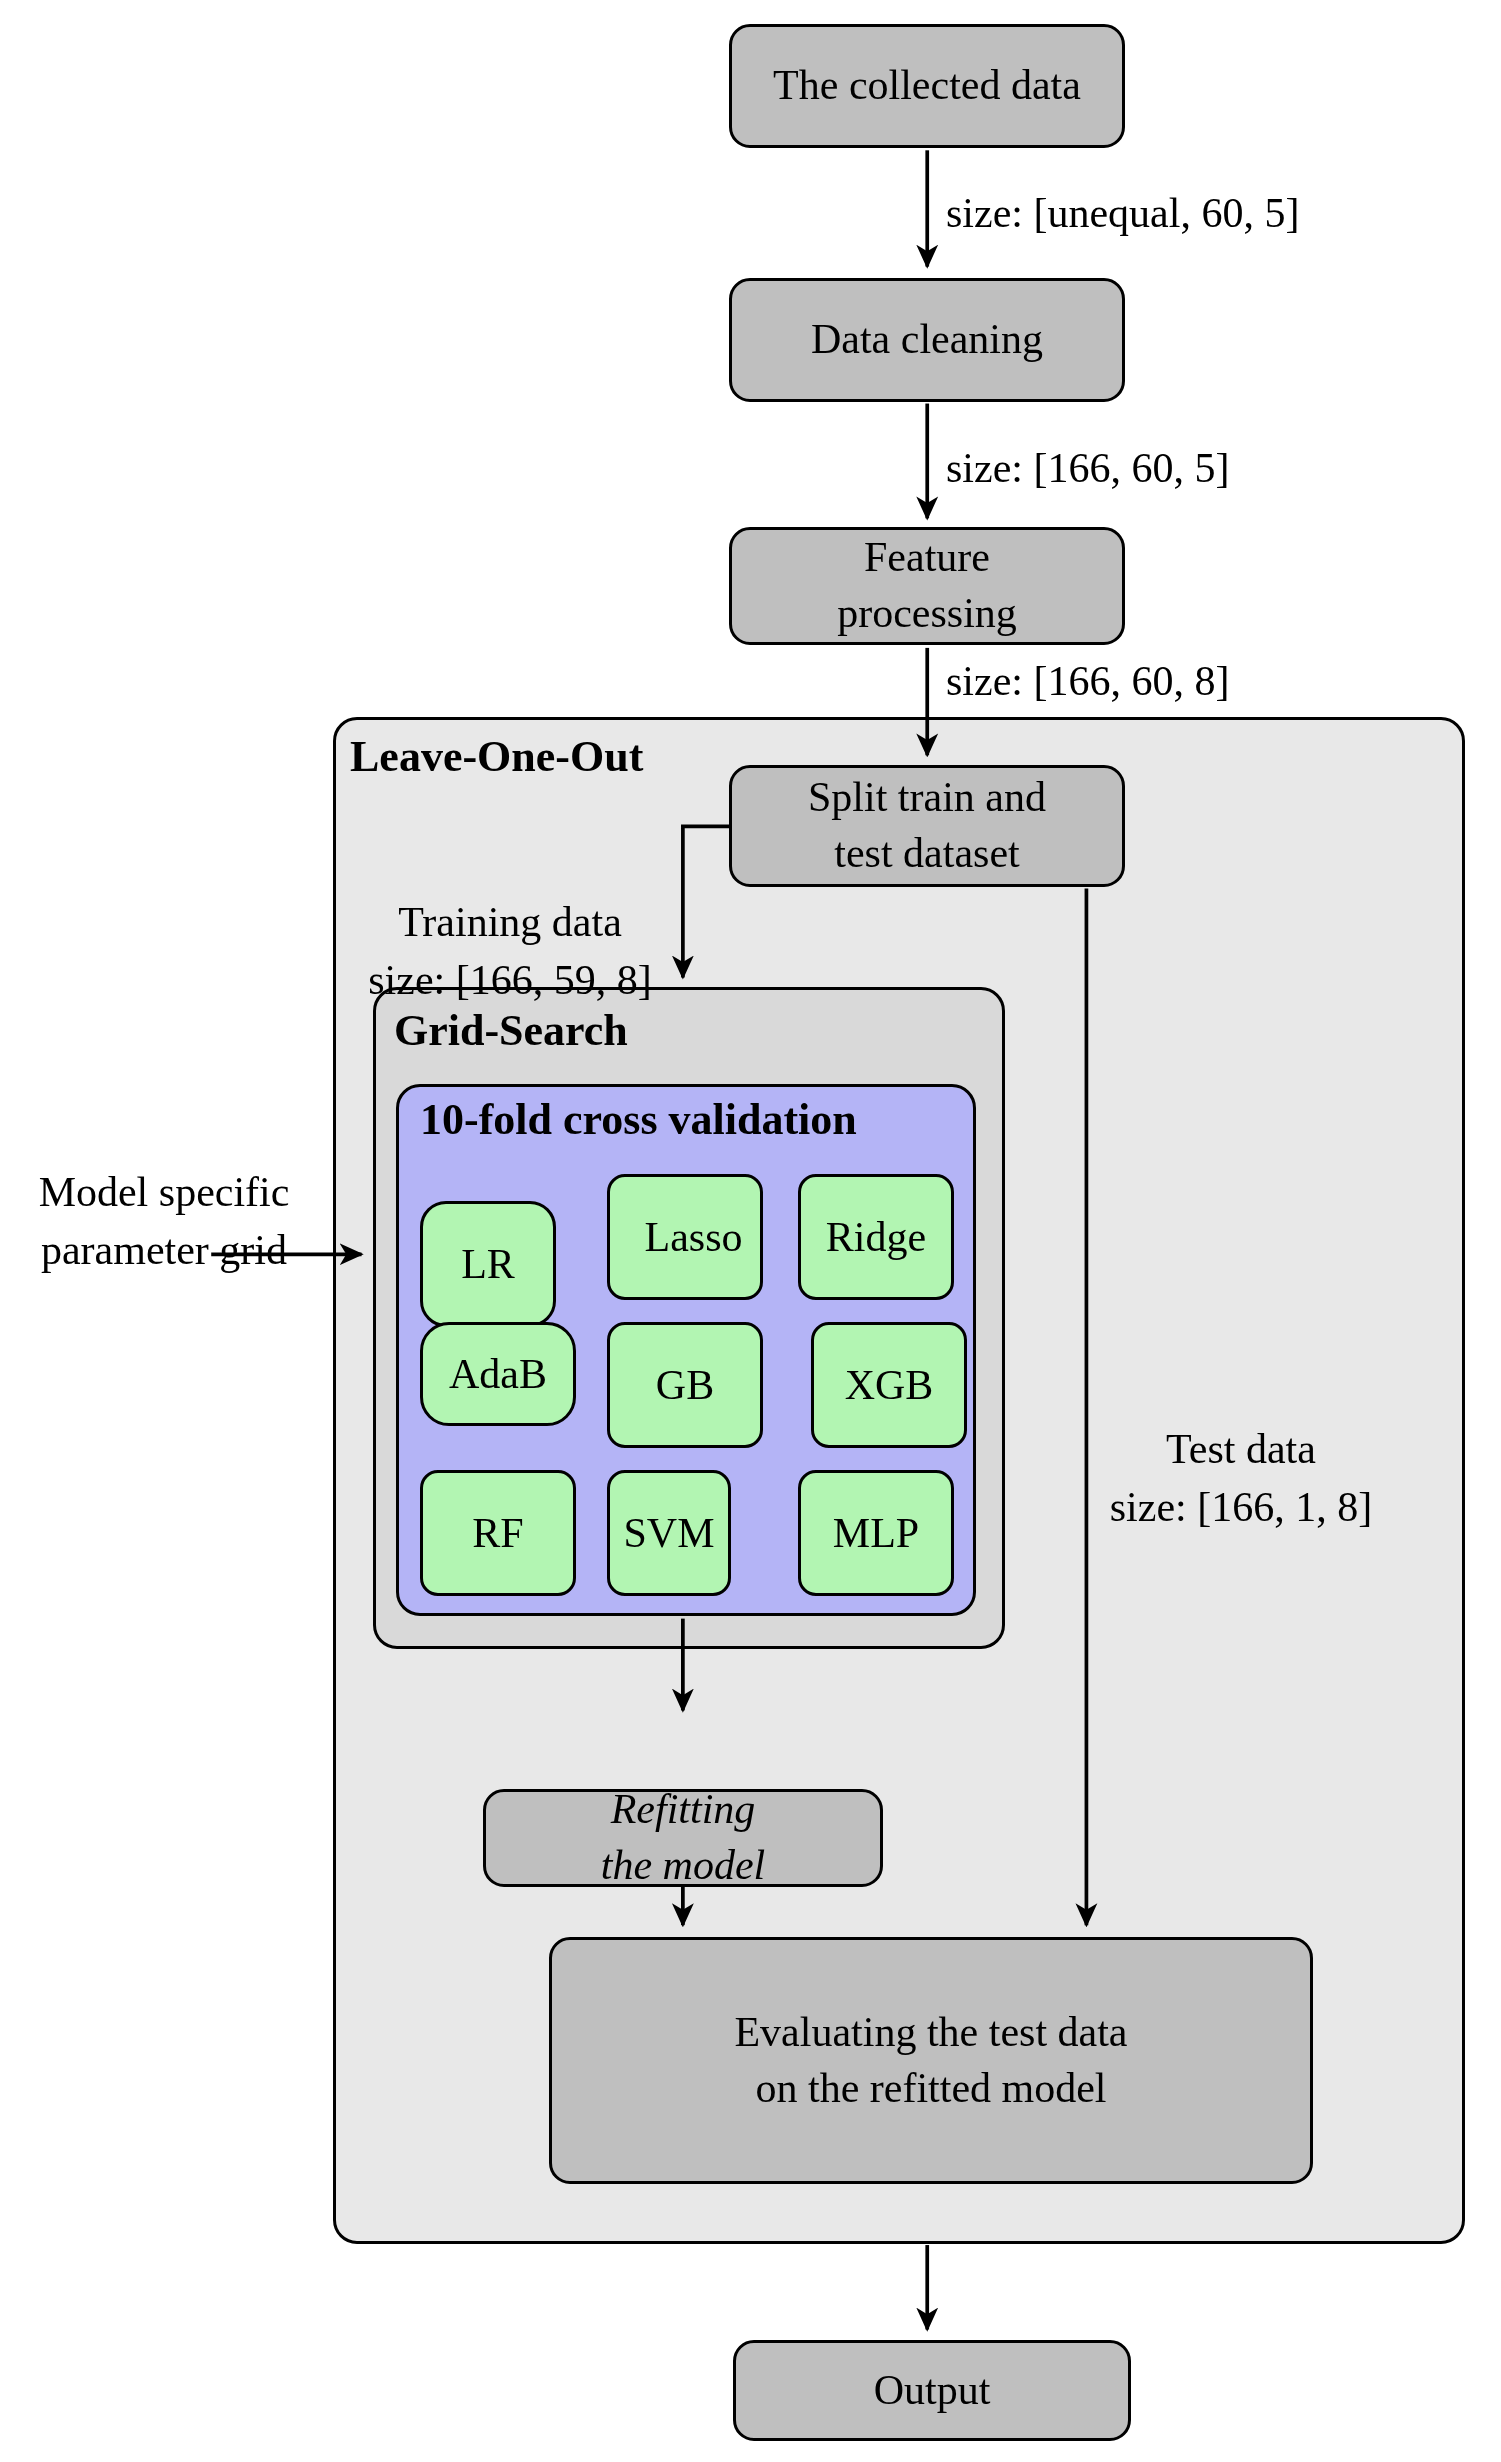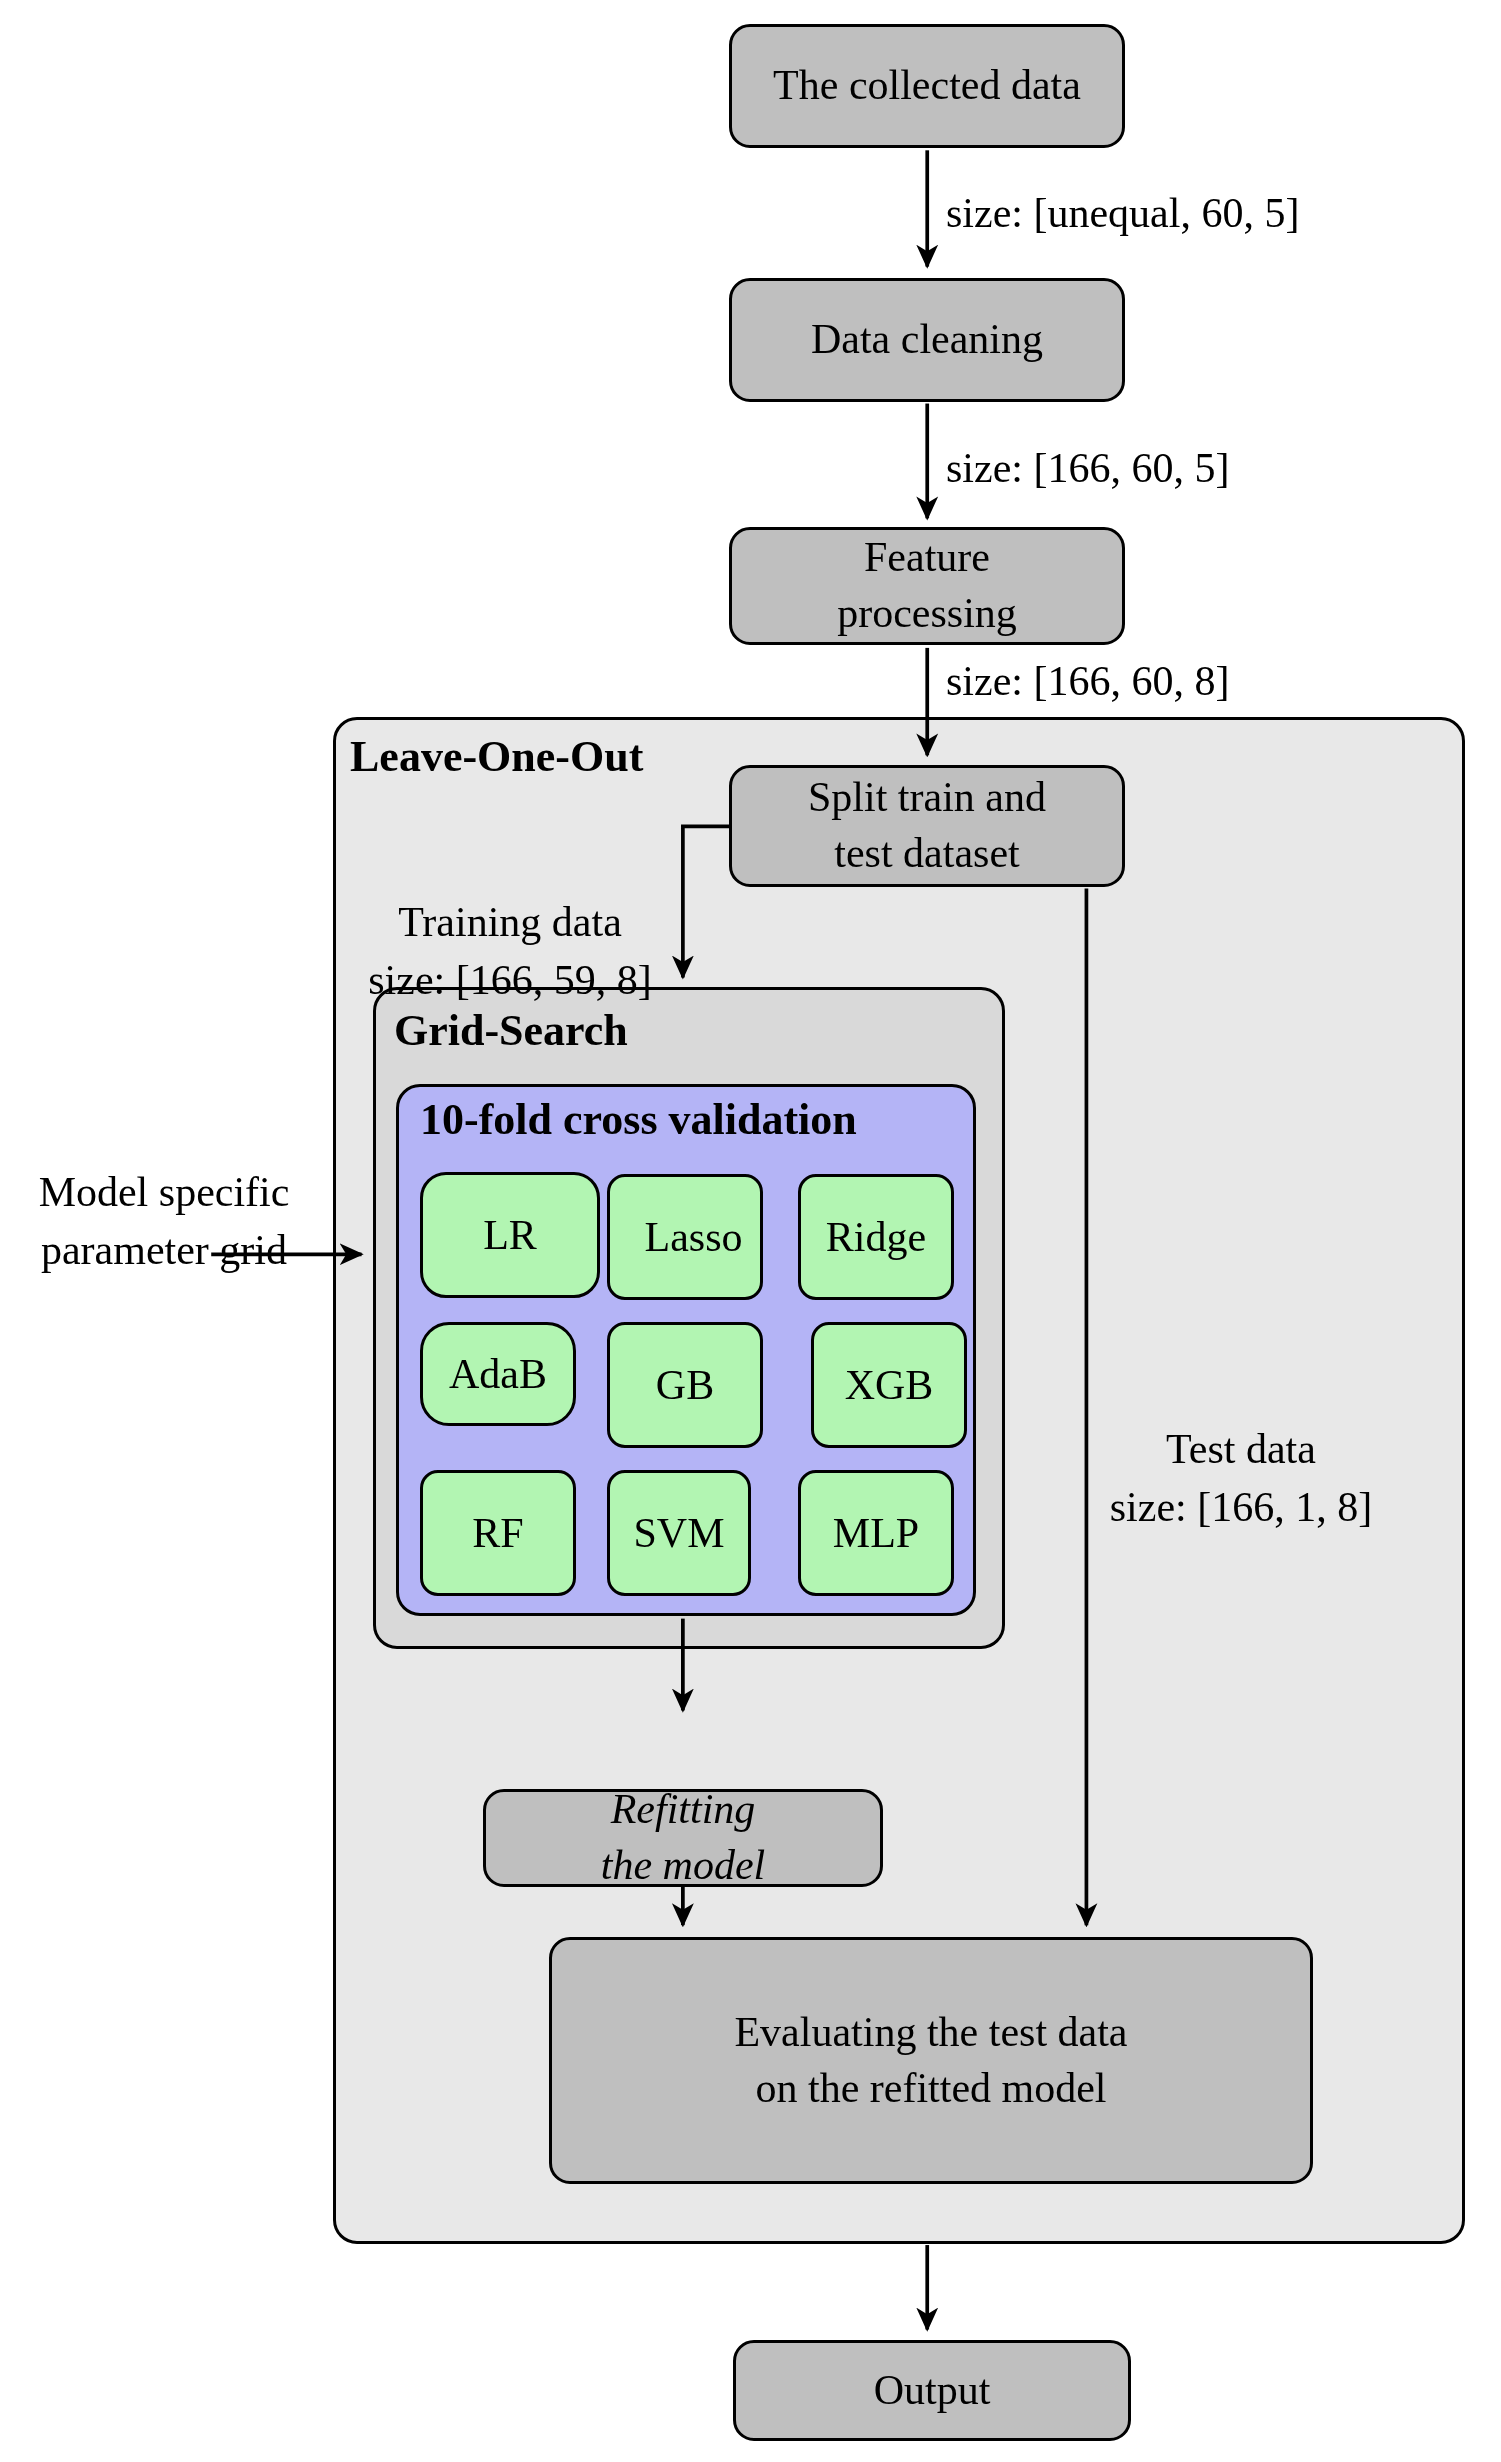--- a/index.html
+++ b/index.html
@@ -85,42 +85,42 @@
   <div class="node" style="left:729px; top:527px; width:396px; height:118px;">
     <span>Feature</span>
     <span>processing</span>
   </div>
 
   <div class="node" style="left:729px; top:765px; width:396px; height:122px;">
     <span>Split train and</span>
     <span>test dataset</span>
   </div>
 
-  <div class="model" style="left:420px; top:1172px; width:180px; height:126px;border-radius:26px;">
+  <div class="model" style="left:420px; top:1201px; width:136px; height:126px;border-radius:26px;">
     <span>LR</span>
   </div>
   <div class="model" style="left:607px; top:1174px; width:156px; height:126px;padding-left:17px;">
     <span>Lasso</span>
   </div>
   <div class="model" style="left:798px; top:1174px; width:156px; height:126px;">
     <span>Ridge</span>
   </div>
   <div class="model" style="left:420px; top:1322px; width:156px; height:104px;border-radius:29px;">
     <span>AdaB</span>
   </div>
   <div class="model" style="left:607px; top:1322px; width:156px; height:126px;">
     <span>GB</span>
   </div>
   <div class="model" style="left:798px; top:1322px; width:156px; height:126px;margin-left:13px;">
     <span>XGB</span>
   </div>
   <div class="model" style="left:420px; top:1470px; width:156px; height:126px;">
     <span>RF</span>
   </div>
-  <div class="model" style="left:607px; top:1470px; width:144px; height:126px;">
+  <div class="model" style="left:607px; top:1470px; width:124px; height:126px;">
     <span>SVM</span>
   </div>
   <div class="model" style="left:798px; top:1470px; width:156px; height:126px;">
     <span>MLP</span>
   </div>
 
   <div class="node" style="left:483px; top:1789px; width:400px; height:98px;font-style:italic;">
     <span>Refitting</span>
     <span>the model</span>
   </div>

